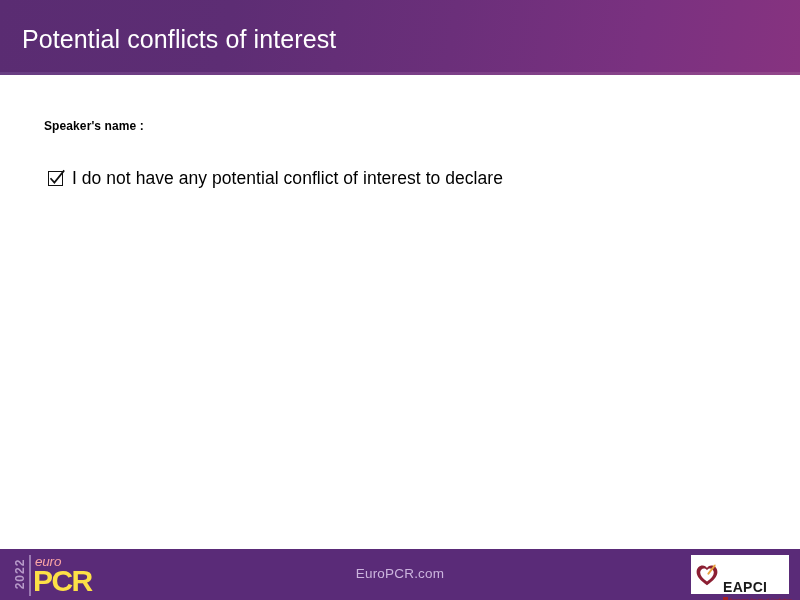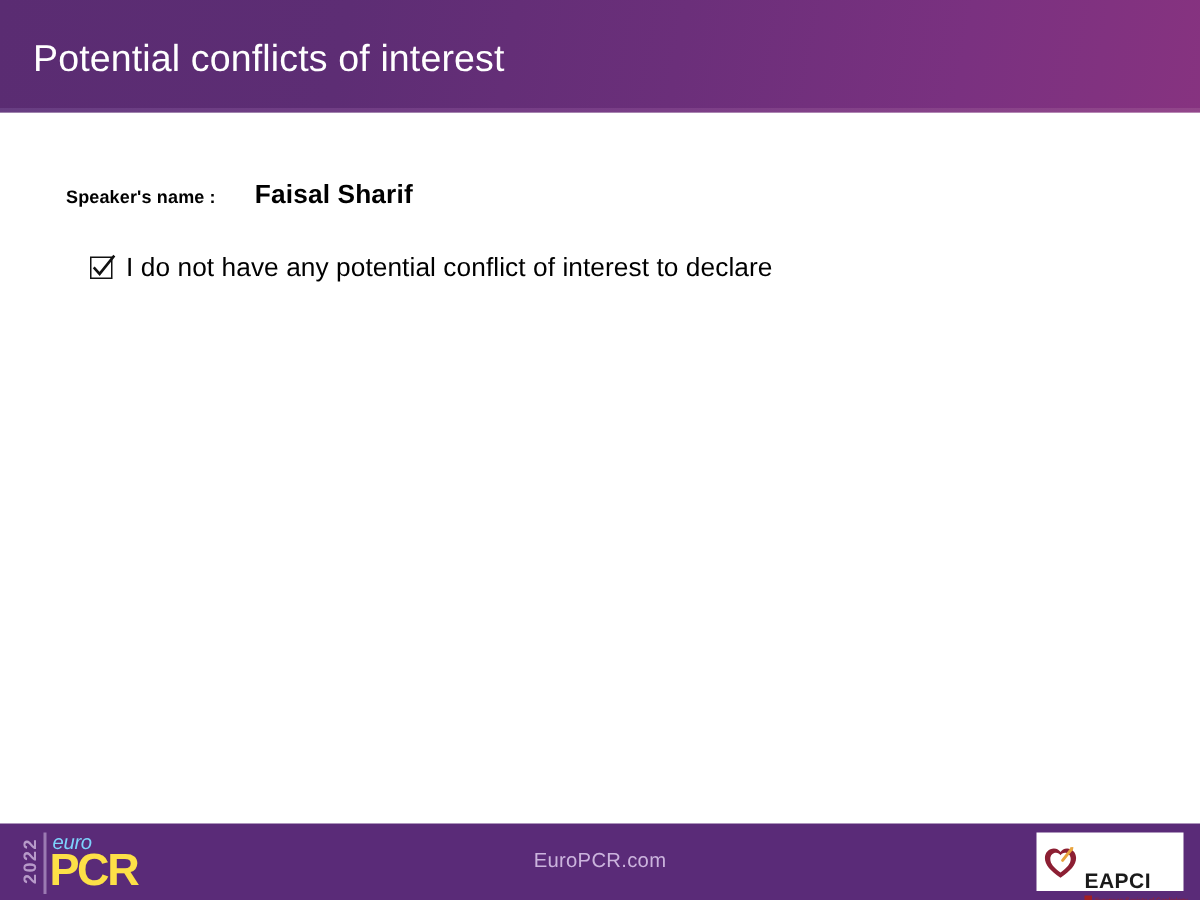--- a/index.html
+++ b/index.html
@@ -79,21 +79,21 @@
   .speaker-value {
     font-size: 17.5px;
     font-weight: 700;
     color: #000000;
     margin-left: 26px;
     letter-spacing: .1px;
   }
 
   .declaration-row {
     position: absolute;
-    left: 60px;
+    left: 48px;
     top: 93px;
     display: flex;
     align-items: center;
     white-space: nowrap;
   }
   .checkbox {
     position: relative;
     width: 15px;
     height: 15px;
     border: 1.6px solid #111111;
@@ -156,21 +156,21 @@
     height: 41px;
     background: #9b7ab2;
   }
   .pcr-euro {
     position: absolute;
     left: 27px;
     top: 3px;
     font-size: 13.5px;
     font-style: italic;
     font-weight: 400;
-    color: #7dd3fc;
+    color: #fca5a5;
     letter-spacing: -.2px;
     line-height: 14px;
   }
   .pcr-main {
     position: absolute;
     left: 25px;
     top: 13px;
     font-size: 30px;
     font-weight: 700;
     color: #fde047;
@@ -250,21 +250,20 @@
 
   <div class="header">
     <div class="header-title">Potential conflicts of interest</div>
     <div class="header-underline"></div>
   </div>
 
   <div class="content">
 
     <div class="speaker-row">
       <span class="speaker-label">Speaker's name :</span>
-      <span class="speaker-value">Faisal Sharif</span>
     </div>
 
     <div class="declaration-row">
       <span class="checkbox">
         <svg viewBox="0 0 20 20" aria-hidden="true">
           <path d="M3.5 10.2 L7.4 14.6 L17.2 2.4" fill="none" stroke="#111111" stroke-width="1.7"></path>
         </svg>
       </span>
       <span class="declaration-text">I do not have any potential conflict of interest to declare</span>
     </div>

